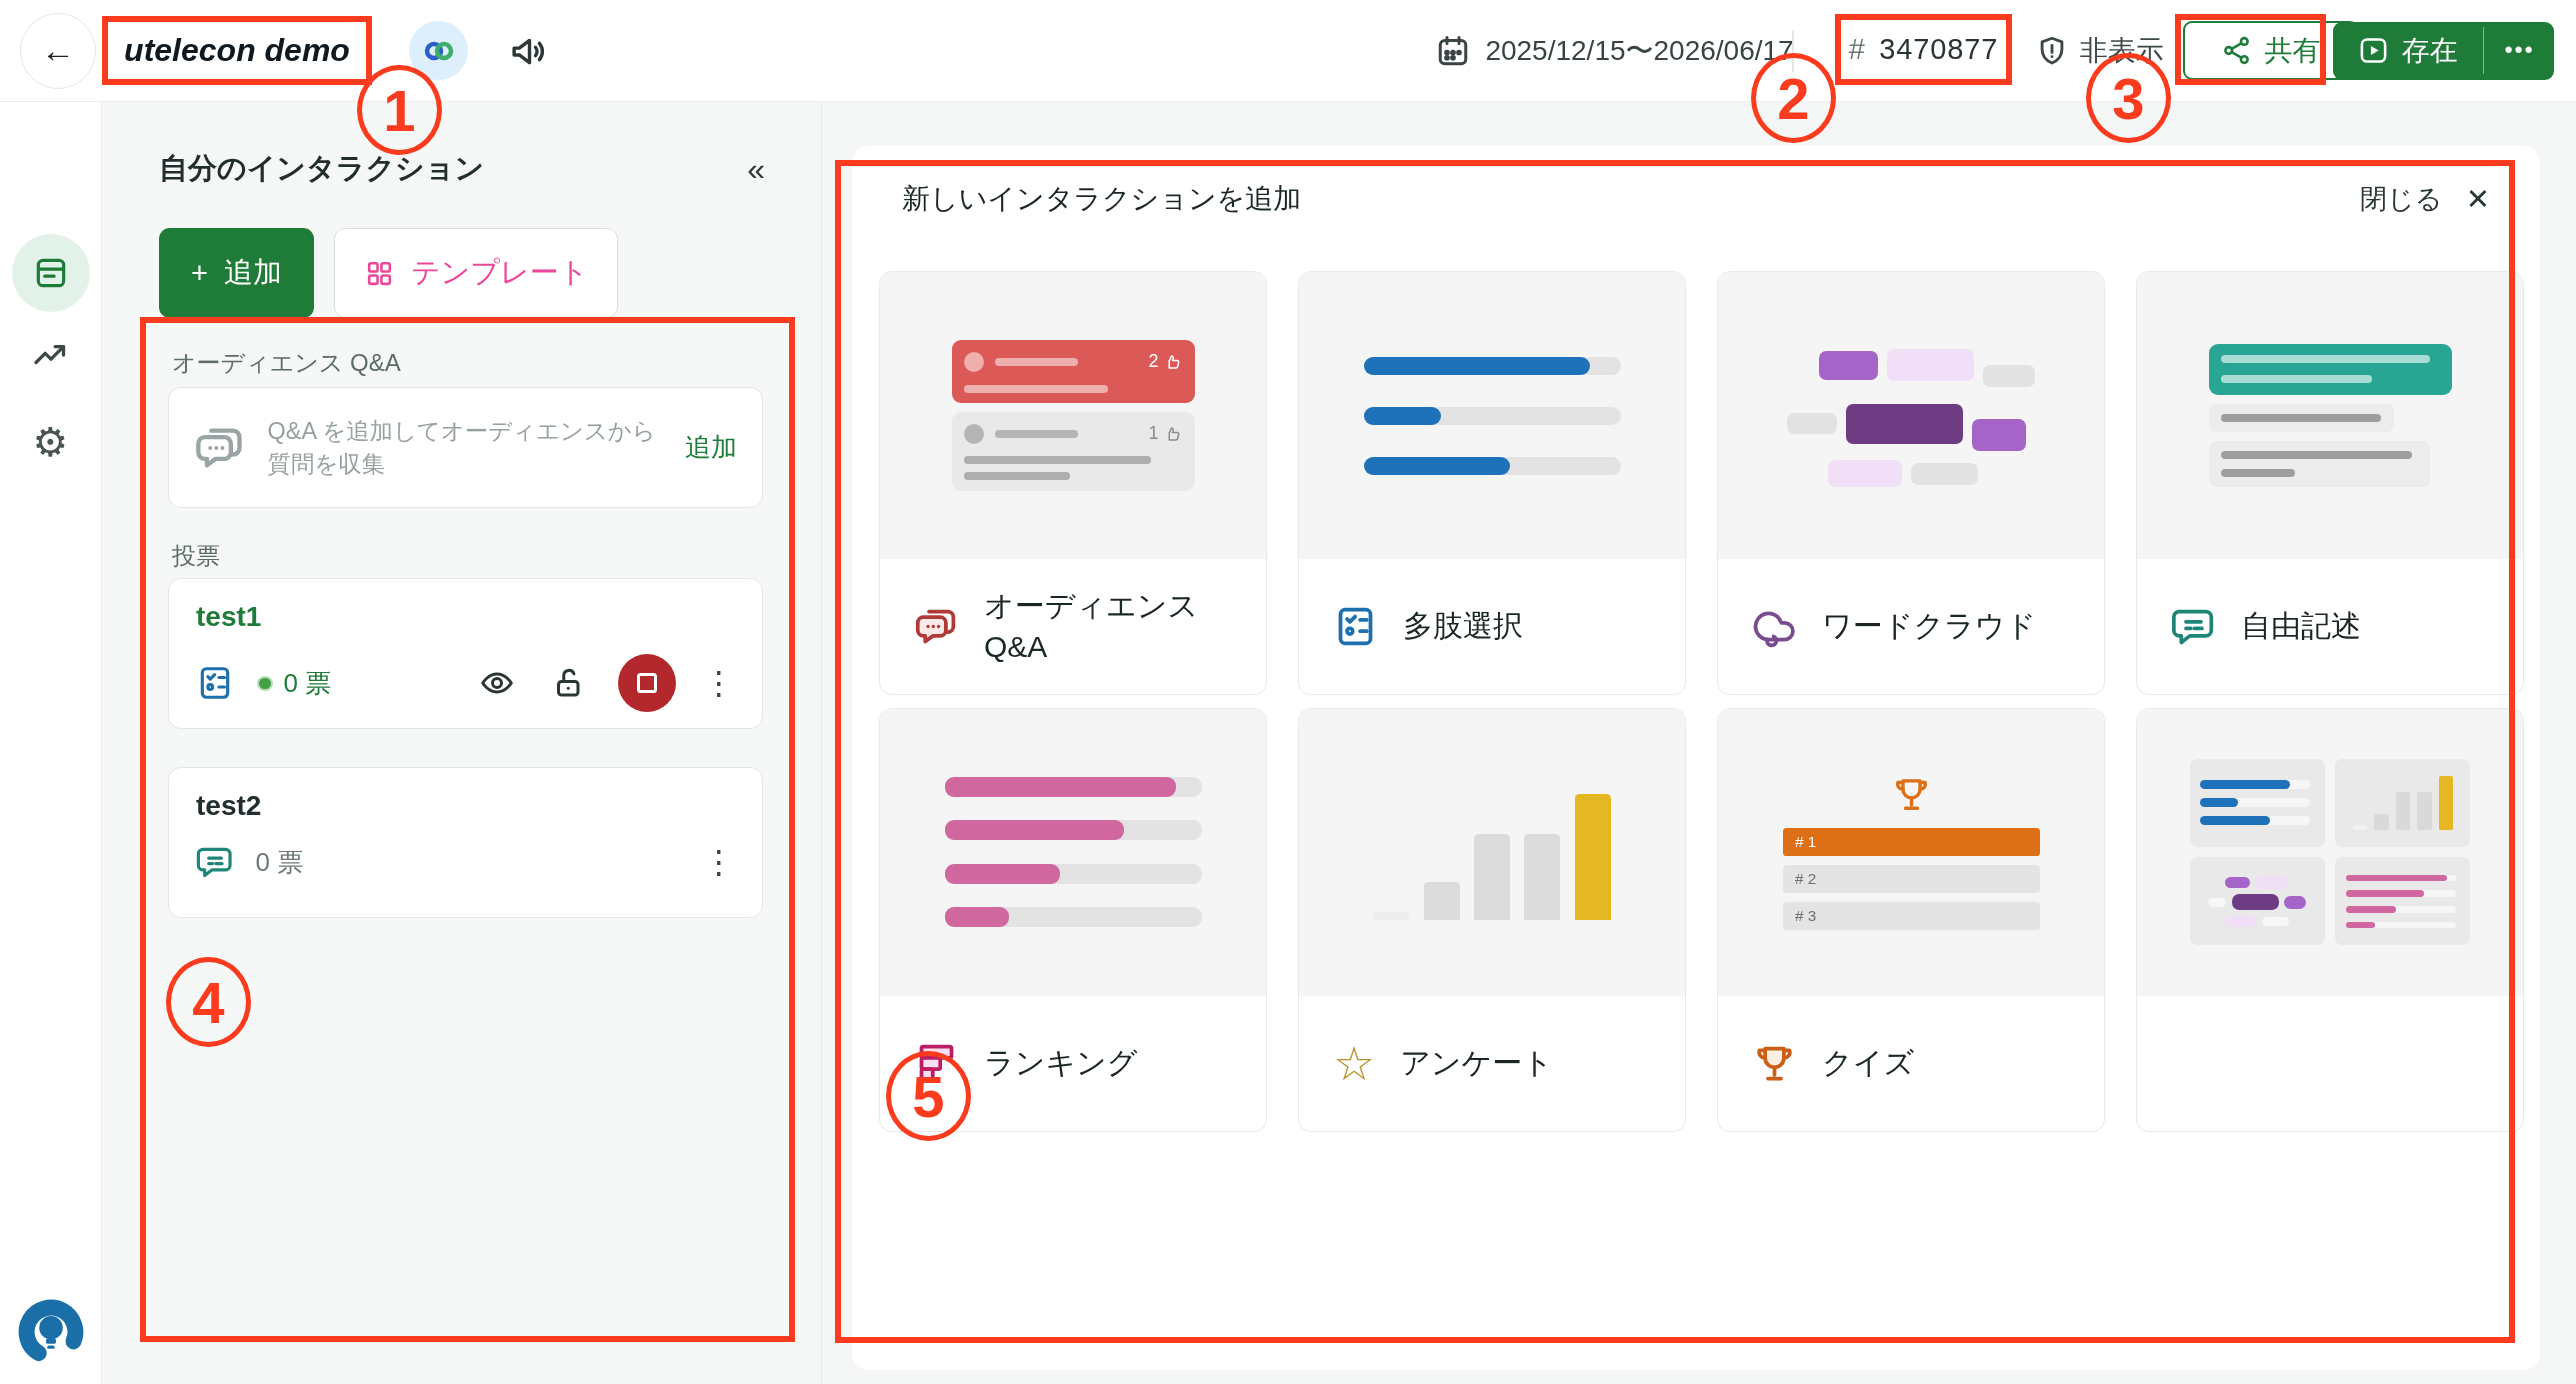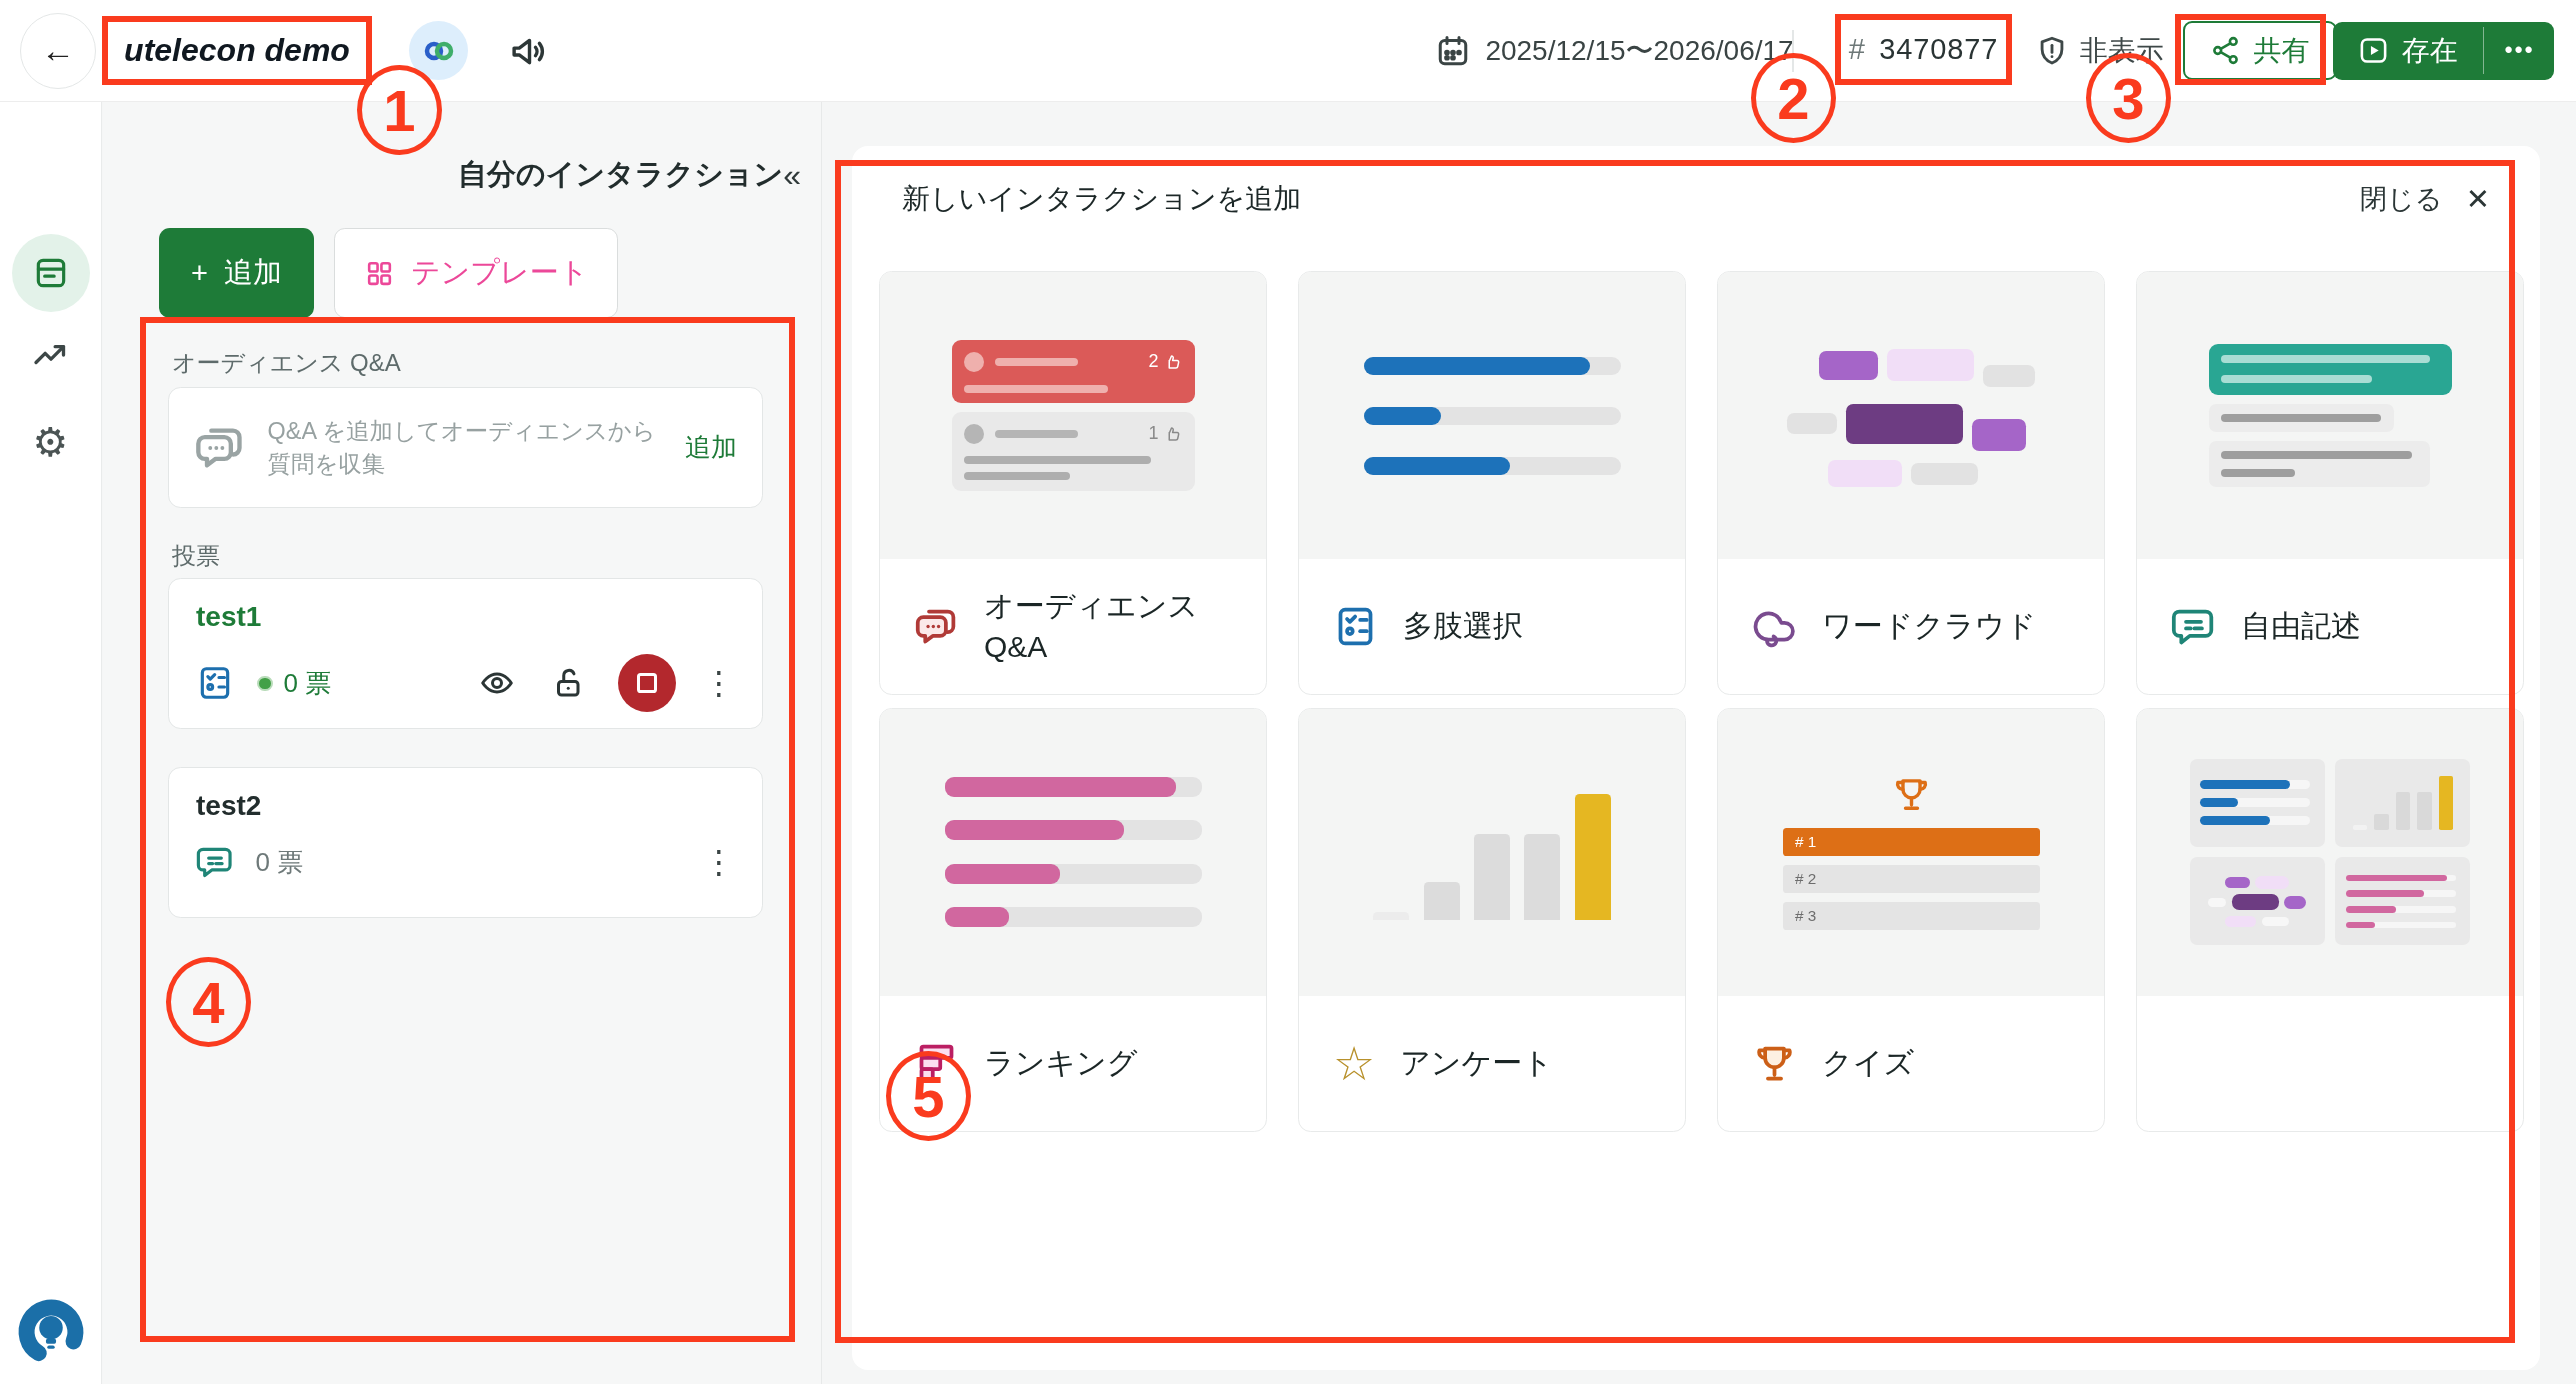--- a/index.html
+++ b/index.html
@@ -18,37 +18,37 @@
   .back-btn { position:absolute; left:20px; top:12.6px; width:76px; height:76px; border-radius:50%; background:#fff; border:1.8px solid #e4e7e7; display:flex; align-items:center; justify-content:center; font-size:34px; color:#222; }
   .tb-title { position:absolute; left:102px; top:16px; width:270px; height:69px; display:flex; align-items:center; justify-content:center; font-size:32px; font-weight:bold; color:#101820;font-style:italic; }
   .webex-badge { position:absolute; left:409px; top:21px; width:59px; height:59px; border-radius:50%; background:#ddeefc; display:flex; align-items:center; justify-content:center; }
   .megaphone { position:absolute; left:509px; top:31px; color:#2d3737; }
   .tb-date { position:absolute; left:1435px; top:0; height:102px; display:flex; align-items:center; gap:14.4px; font-size:28px; color:#3a4444; }
   .tb-vdiv { position:absolute; left:1792px; top:30px; width:1.8px; height:42px; background:#e4e7e7; }
   .tb-code { position:absolute; left:1835px; top:14.4px; width:177px; height:71px; display:flex; align-items:center; justify-content:center; gap:14.4px; font-size:29px; }
   .tb-code .hash { color:#6d7878; }
   .tb-code .num { color:#2a3434; letter-spacing:0.9px; }
   .tb-hide { position:absolute; left:2035px; top:0; height:102px; display:flex; align-items:center; gap:10.8px; font-size:28px; color:#3e4848; }
-  .share-btn { position:absolute; left:2183px; top:21px; height:59px; padding:0 25px; background:#fff; border:2.3px solid #1e7b38; border-radius:9px; display:flex; align-items:center; gap:12.6px; font-size:28px; color:#1e7b38; }
+  .share-btn { position:absolute; left:2183px; top:21px; height:59px; padding:0 36px; background:#fff; border:2.3px solid #1e7b38; border-radius:9px; display:flex; align-items:center; gap:12.6px; font-size:28px; color:#1e7b38; }
   .present-btn { position:absolute; right:21.6px; top:21.6px; height:58px; background:#1e7b38; border-radius:9px; display:flex; align-items:stretch; color:#fff; }
   .present-main { display:flex; align-items:center; gap:12.6px; padding:0 25px; font-size:28px; }
   .present-sep { width:1.8px; background:rgba(255,255,255,.45); margin:5.4px 0; }
   .present-more { display:flex; align-items:center; padding:0 20px; font-size:23.4px; letter-spacing:1.8px; }
 
   
   .rail { position:absolute; left:0; top:102px; width:102px; height:1283px; background:#ffffff; border-right:0.9px solid #e9ebeb; z-index:4; }
   .rail-item { position:absolute; left:50%; transform:translateX(-50%); display:flex; align-items:center; justify-content:center; }
   .rail-active { top:132px; width:78px; height:78px; border-radius:50%; background:#e3f2e9; color:#1e7b38; }
   .rail-trend { top:233px; color:#3d4747; }
   .rail-gear { top:317px; font-size:40px; color:#4b5454; }
   .rail-logo { top:1193px; }
 
   
   .lpanel { position:absolute; left:103px; top:102px; width:719px; height:1283px; background:#f6f7f7; border-right:0.9px solid #e7e9e9; }
-  .lp-header { position:absolute; left:56px; top:53px; width:606px; display:flex; align-items:center; justify-content:flex-end;margin-left:36px; }
+  .lp-header { position:absolute; left:56px; top:47px; width:606px; display:flex; align-items:center; justify-content:space-between; }
   .lp-title { font-size:29px; font-weight:600; color:#222d2d; }
   .lp-collapse { font-size:32px; color:#2f3939; }
   .lp-actions { position:absolute; left:56px; top:126px; display:flex; gap:20px; }
   .btn-add { height:90px; padding:0 32px; background:#1e7b38; color:#fff; border-radius:10.8px; display:flex; align-items:center; gap:16px; font-size:29px; }
   .btn-template { height:90px; padding:0 29px; background:#fff; color:#ec4899; border:1.8px solid #dadddd; border-radius:10.8px; display:flex; align-items:center; gap:16px; font-size:29px; }
   .sec-label { font-size:24px; color:#5e6b6b; }
   .lp-qa-label { position:absolute; left:69px; top:245px; }
   .qa-card { position:absolute; left:65px; top:285px; width:595px; height:121px; background:#fff; border:0.9px solid #e3e6e6; border-radius:12.6px; display:flex; align-items:center; padding:0 25px; gap:21.6px; }
   .qa-card .prompt { flex:1; font-size:23.4px; line-height:1.4; color:#97a1a1; }
   .qa-add-link { font-size:26px; color:#1e7b38; }

